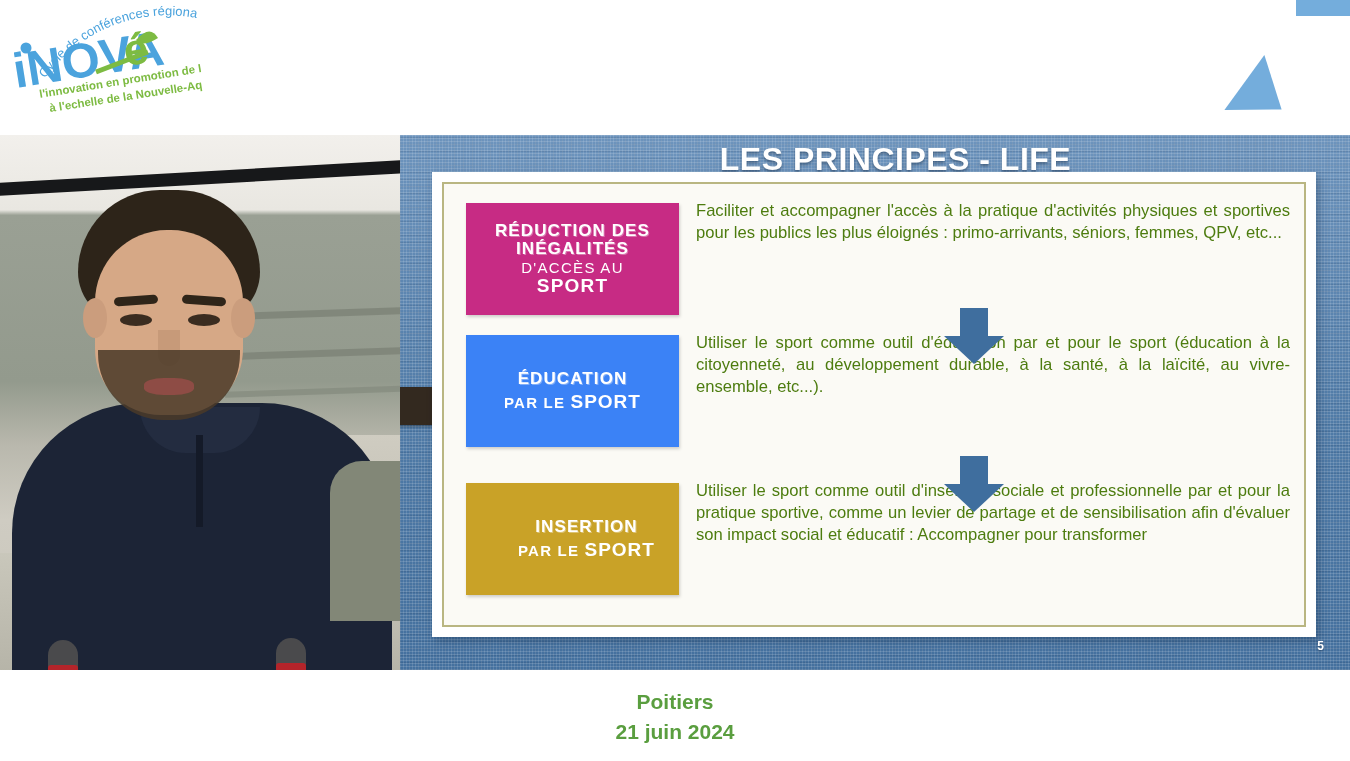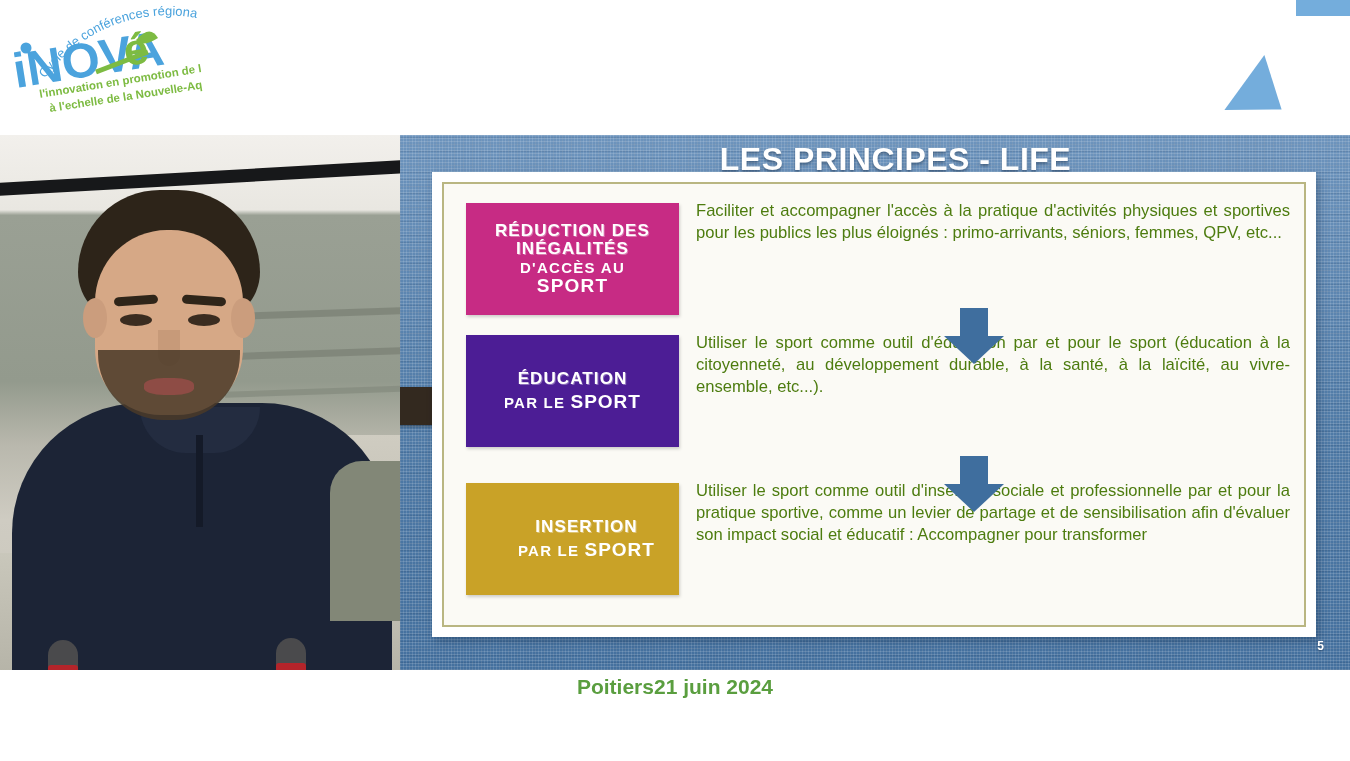--- a/index.html
+++ b/index.html
@@ -138,21 +138,21 @@
   .chip{
     width:213px; min-width:213px; height:112px; margin-top:9px;
     display:flex; flex-direction:column; align-items:center; justify-content:center;
     color:#ffffff; text-align:center; line-height:1.02;
     box-shadow:1px 2px 3px rgba(0,0,0,.18);
   }
   .chip .l1{ font-size:17px; font-weight:bold; letter-spacing:1.1px;
     text-shadow:1px 1px 0 rgba(255,255,255,.35); }
   .chip .l2{ font-size:17px; font-weight:bold; letter-spacing:1.1px;
     text-shadow:1px 1px 0 rgba(255,255,255,.35); }
-  .chip .l3{ font-size:15px; font-weight:bold; letter-spacing:1.3px; margin-top:3px; }
+  .chip .l3{ font-size:15px; font-weight:normal; letter-spacing:1.3px; margin-top:3px; }
   .chip .l4{ font-size:19px; font-weight:bold; letter-spacing:1.2px; margin-top:1px; }
   .chip .inline{ font-size:15px; font-weight:bold; letter-spacing:1.2px; margin-top:5px; }
   .chip .inline b{ font-size:19px; letter-spacing:1px; }
 
   .para{
     flex:1; padding:6px 6px 0 17px; color:#4d7c0f; font-size:16.6px;
     line-height:1.33; text-align:justify; text-justify:inter-word;
   }
 
   .arrow-wrap{ position:absolute; left:478px; width:60px; height:56px; }
@@ -160,22 +160,22 @@
   .arrow-2{ top:262px; }
   .arrow-stem{ position:absolute; left:16px; top:0; width:28px; height:30px;
     background:#3f6e9e; }
   .arrow-head{ position:absolute; left:0; top:28px; width:0; height:0;
     border-left:30px solid transparent; border-right:30px solid transparent;
     border-top:28px solid #3f6e9e; }
 
   
   .footer{
     position:absolute; left:0; top:672px; width:1350px; height:89px;
-    background:#ffffff; display:flex; flex-direction:row;
-    justify-content:center;
+    background:#ffffff; display:flex; flex-direction:column;
+    align-items:center; justify-content:center;
   }
   .footer div{ color:#5a9e3f; font-size:21px; font-weight:bold; line-height:1.42; }
 </style>
 </head>
 <body>
 
 <div class="stage">
 
   <div class="deco-arc"></div>
   <div class="deco-arc-tip"></div>
@@ -254,21 +254,21 @@
             <div class="chip" style="background:#c72b84;">
               <div class="l1">RÉDUCTION DES</div>
               <div class="l2">INÉGALITÉS</div>
               <div class="l3">D'ACCÈS AU</div>
               <div class="l4">SPORT</div>
             </div>
             <div class="para">Faciliter et accompagner l'accès à la pratique d'activités physiques et sportives pour les publics les plus éloignés : primo-arrivants, séniors, femmes, QPV, etc...</div>
           </div>
 
           <div class="row row-2">
-            <div class="chip" style="background:#4c1d95;">
+            <div class="chip" style="background:#3b82f6;">
               <div class="l1">ÉDUCATION</div>
               <div class="inline">
                 <span>PAR LE</span>
                 <b>SPORT</b>
               </div>
             </div>
             <div class="para">Utiliser le sport comme outil d'éducation par et pour le sport (éducation à la citoyenneté, au développement durable, à la santé, à la laïcité, au vivre-ensemble, etc...).</div>
           </div>
 
           <div class="row row-3">

